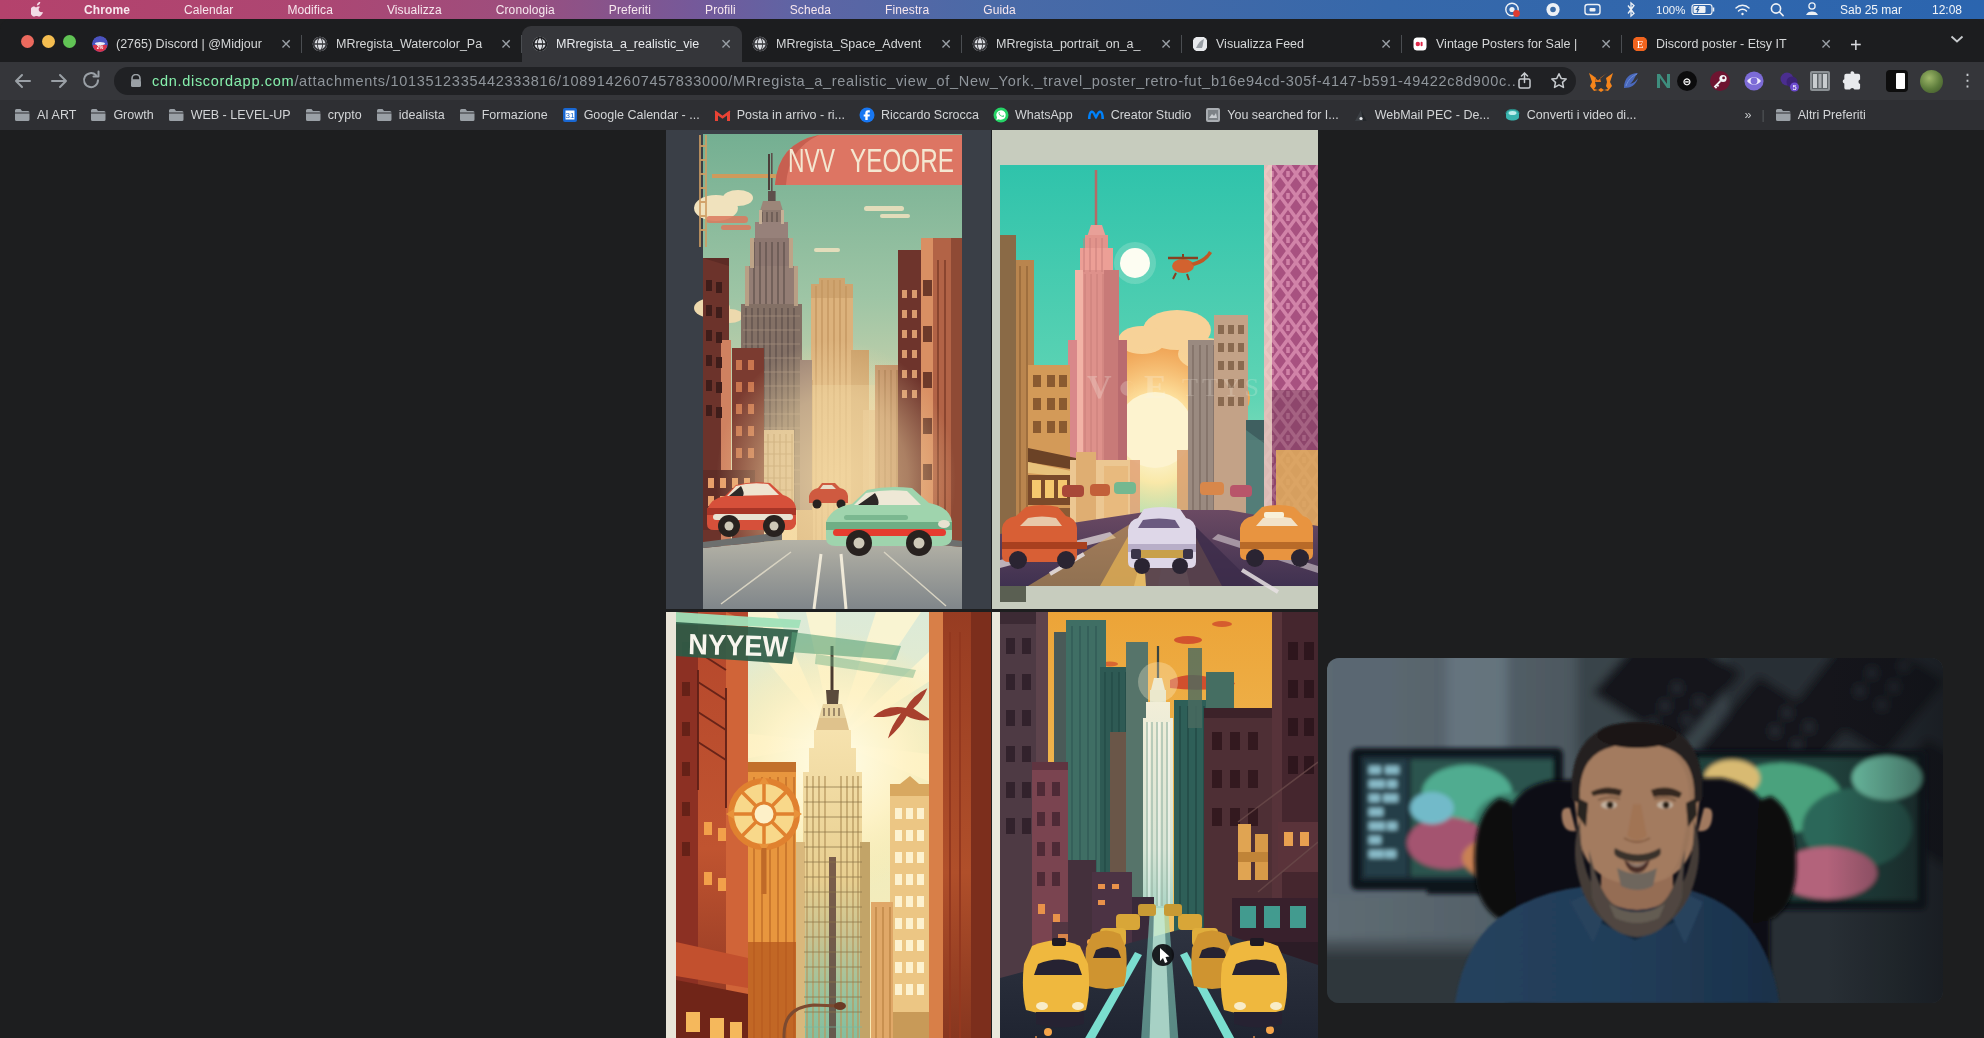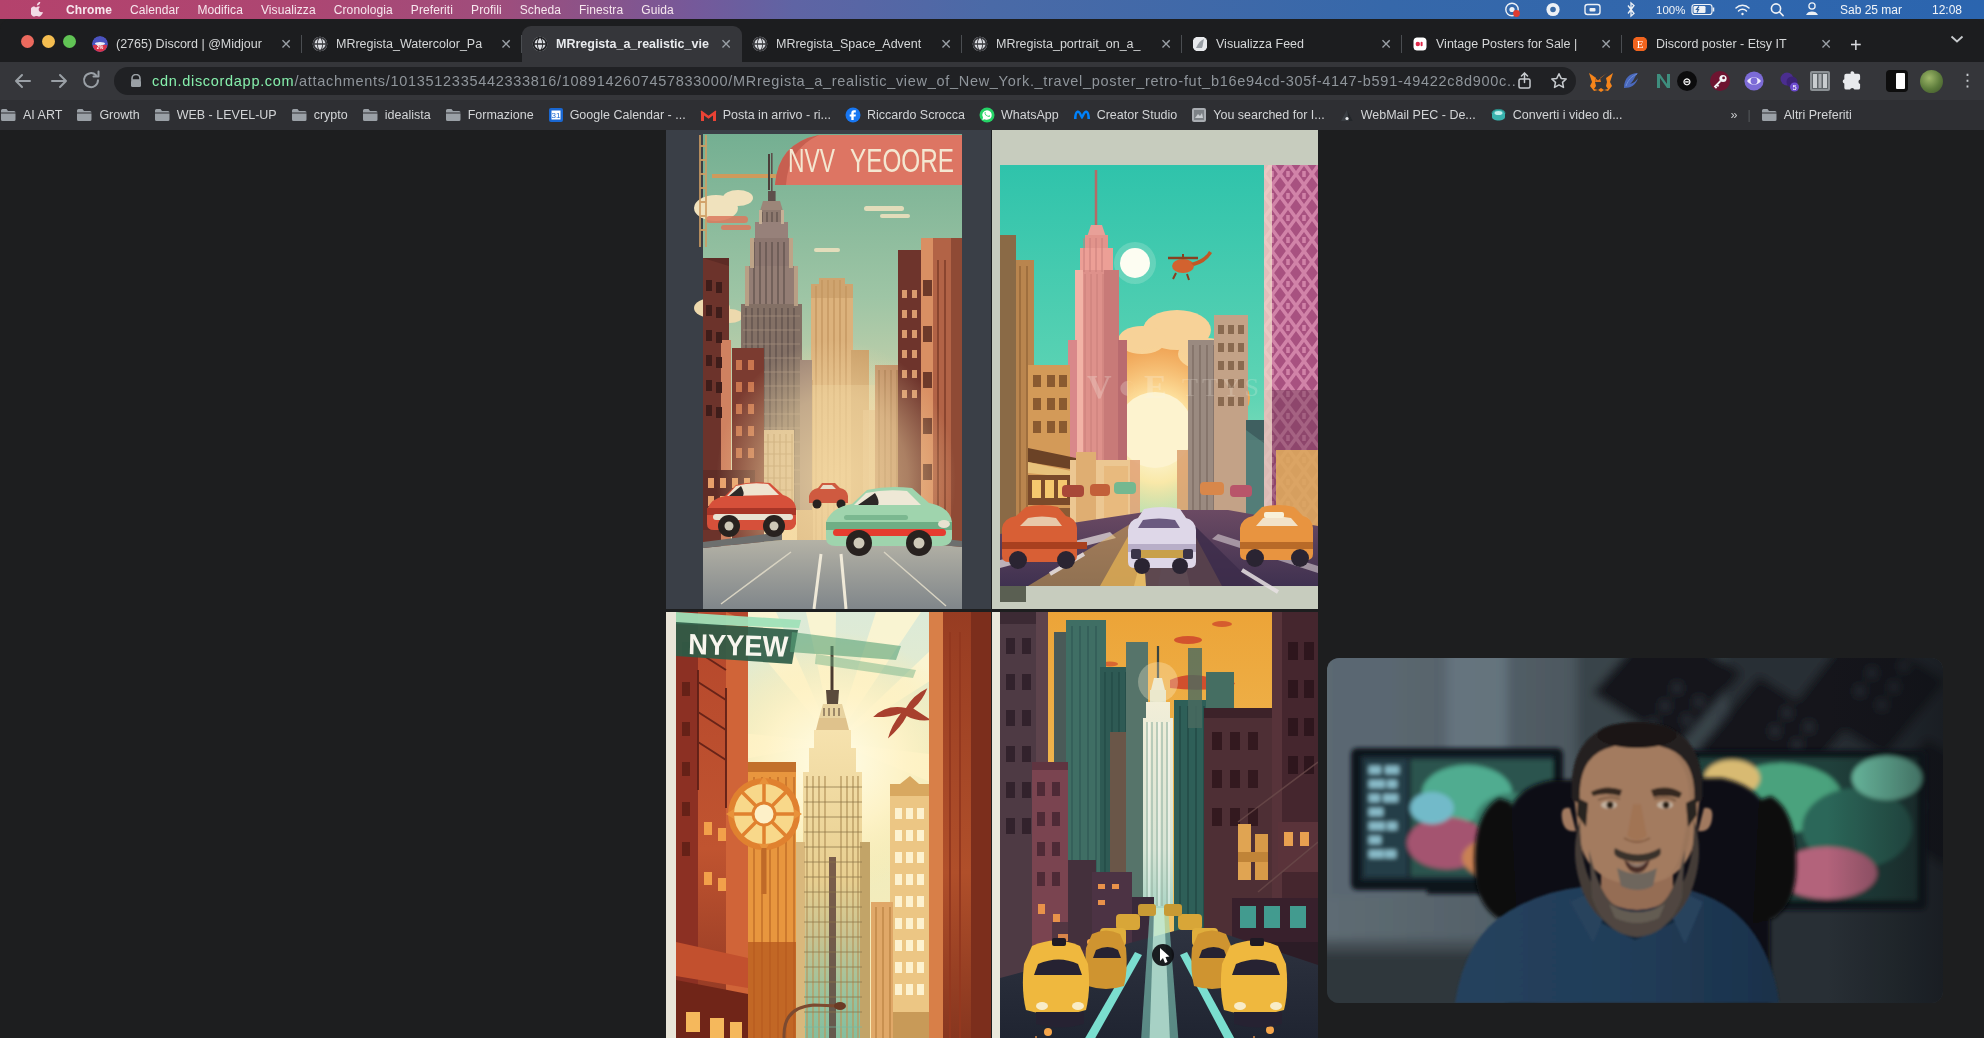--- a/index.html
+++ b/index.html
@@ -4,21 +4,21 @@
 <style>
   * { margin:0; padding:0; box-sizing:border-box; }
   html,body { width:1984px; height:1038px; overflow:hidden; background:#1d1e1f; font-family:"Liberation Sans", sans-serif; }
   .stage { position:relative; width:1984px; height:1038px; }
 
   
   .menubar { position:absolute; left:0; top:0; width:1984px; height:19px;
     background:linear-gradient(90deg,#b4426c 0%,#ad4672 15%,#9f4d7c 25%,#8a5389 30%,#75599a 35%,#5f64a4 40%,#4a6aa7 50%,#3668aa 70%,#2b65af 100%);
     color:#f7e7ee; font-size:12px; }
   .menubar .left { position:absolute; left:0; top:0; height:19px; display:flex; align-items:center; }
-  .mitem { margin:0 9px; white-space:nowrap; font-weight:400; letter-spacing:0.1px; }
+  .mitem { margin:0 27px; white-space:nowrap; font-weight:400; letter-spacing:0.1px; }
   .menubar .right { position:absolute; right:0; top:0; height:19px; display:flex; align-items:center; color:#eef2f7; }
 
   
   .tabbar { position:absolute; left:0; top:19px; width:1984px; height:43px; background:#1c1d1f; border-radius:10px 10px 0 0; }
   .lights { position:absolute; left:21px; top:16px; display:flex; gap:8px; }
   .light { width:13px; height:13px; border-radius:50%; }
   .tabs { position:absolute; left:82px; top:7px; height:36px; display:flex; }
   .tab { position:relative; width:220px; height:36px; display:flex; align-items:center; padding:0 10px; color:#d5d7d8; font-size:12.5px; }
   .tab.active { background:#35363a; border-radius:9px 9px 0 0; color:#e8eaed; }
   .tab .fav { width:16px; height:16px; border-radius:50%; margin-right:8px; flex:0 0 16px; }
@@ -28,21 +28,21 @@
   .newtab { margin:8px 0 0 8px; color:#dadce0; font-size:20px; font-weight:300; }
   .tabchev { position:absolute; right:20px; top:12px; color:#dadce0; font-size:13px; }
 
   .toolbar { position:absolute; left:0; top:62px; width:1984px; height:38px; background:#35363a; }
   .navic { position:absolute; top:6px; color:#9aa0a6; }
   .urlpill { position:absolute; left:114px; top:5px; width:1462px; height:28px; background:#202124; border-radius:14px;
     display:flex; align-items:center; color:#9aa0a5; font-size:13.5px; }
   .toolicons { position:absolute; top:8px; left:1586px; display:flex; }
 
   .bookbar { position:absolute; left:0; top:100px; width:1984px; height:30px; background:#2e2f33; color:#d3d5d7; font-size:12.5px; }
-  .bookbar .inner { display:flex; align-items:center; height:30px; }
+  .bookbar .inner { display:flex; align-items:center; height:30px; padding-left:14px; }
   .bm { display:flex; align-items:center; margin-right:14px; white-space:nowrap; }
   .bm svg,.bm .ic { margin-right:6px; }
 
   .content { position:absolute; left:0; top:130px; width:1984px; height:908px; background:#1d1e1f; }
 
   
   .gridimg { position:absolute; left:666px; top:130px; width:652px; height:955px; }
   .q { position:absolute; }
 
   
@@ -134,21 +134,21 @@
           </svg>
         <span class="ttl">MRregista_Watercolor_Pa</span>
           <span class="x">✕</span>
           <span class="sep"></span>
       </div>
       <div class="tab active">
         <svg class="fav" viewBox="0 0 16 16">
             <circle cx="8" cy="8" r="7.3" fill="#dadce0"></circle>
             <path d="M8 .7a7.3 7.3 0 1 0 0 14.6 7.3 7.3 0 0 0 0-14.6zm0 1.5c.9 0 1.9 2 2.2 5h-4.4c.3-3 1.3-5 2.2-5zm-2 .5A12 12 0 0 0 5 7.2H2.5A6 6 0 0 1 6 2.7zm4 0a6 6 0 0 1 3.5 4.5H11A12 12 0 0 0 10 2.7zM2.5 8.8H5a12 12 0 0 0 1 4.5 6 6 0 0 1-3.5-4.5zm8.5 0h2.5A6 6 0 0 1 10 13.3a12 12 0 0 0 1-4.5zm-5.2 0h4.4c-.3 3-1.3 5-2.2 5s-1.9-2-2.2-5z" fill="#202124"></path>
           </svg>
-        <span class="ttl" style="font-weight:700;">MRregista_a_realistic_vie</span>
+        <span class="ttl" style="font-weight:400;">MRregista_a_realistic_vie</span>
           <span class="x">✕</span>
       </div>
       <div class="tab">
         <svg class="fav" viewBox="0 0 16 16">
             <circle cx="8" cy="8" r="7.3" fill="#dadce0"></circle>
             <path d="M8 .7a7.3 7.3 0 1 0 0 14.6 7.3 7.3 0 0 0 0-14.6zm0 1.5c.9 0 1.9 2 2.2 5h-4.4c.3-3 1.3-5 2.2-5zm-2 .5A12 12 0 0 0 5 7.2H2.5A6 6 0 0 1 6 2.7zm4 0a6 6 0 0 1 3.5 4.5H11A12 12 0 0 0 10 2.7zM2.5 8.8H5a12 12 0 0 0 1 4.5 6 6 0 0 1-3.5-4.5zm8.5 0h2.5A6 6 0 0 1 10 13.3a12 12 0 0 0 1-4.5zm-5.2 0h4.4c-.3 3-1.3 5-2.2 5s-1.9-2-2.2-5z" fill="#35363a"></path>
           </svg>
         <span class="ttl">MRregista_Space_Advent</span>
           <span class="x">✕</span>
           <span class="sep"></span>

